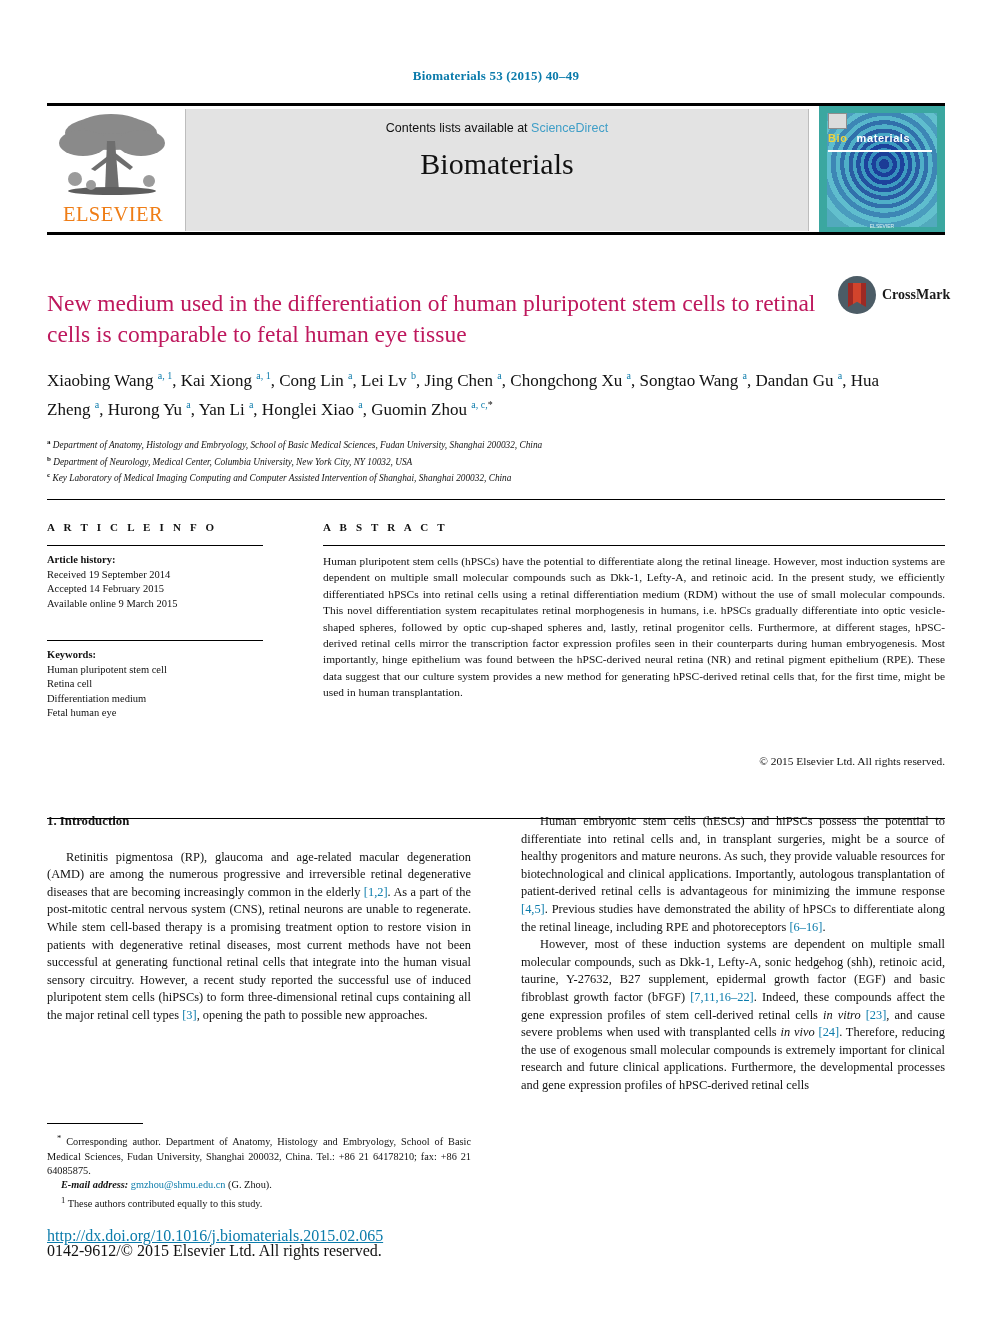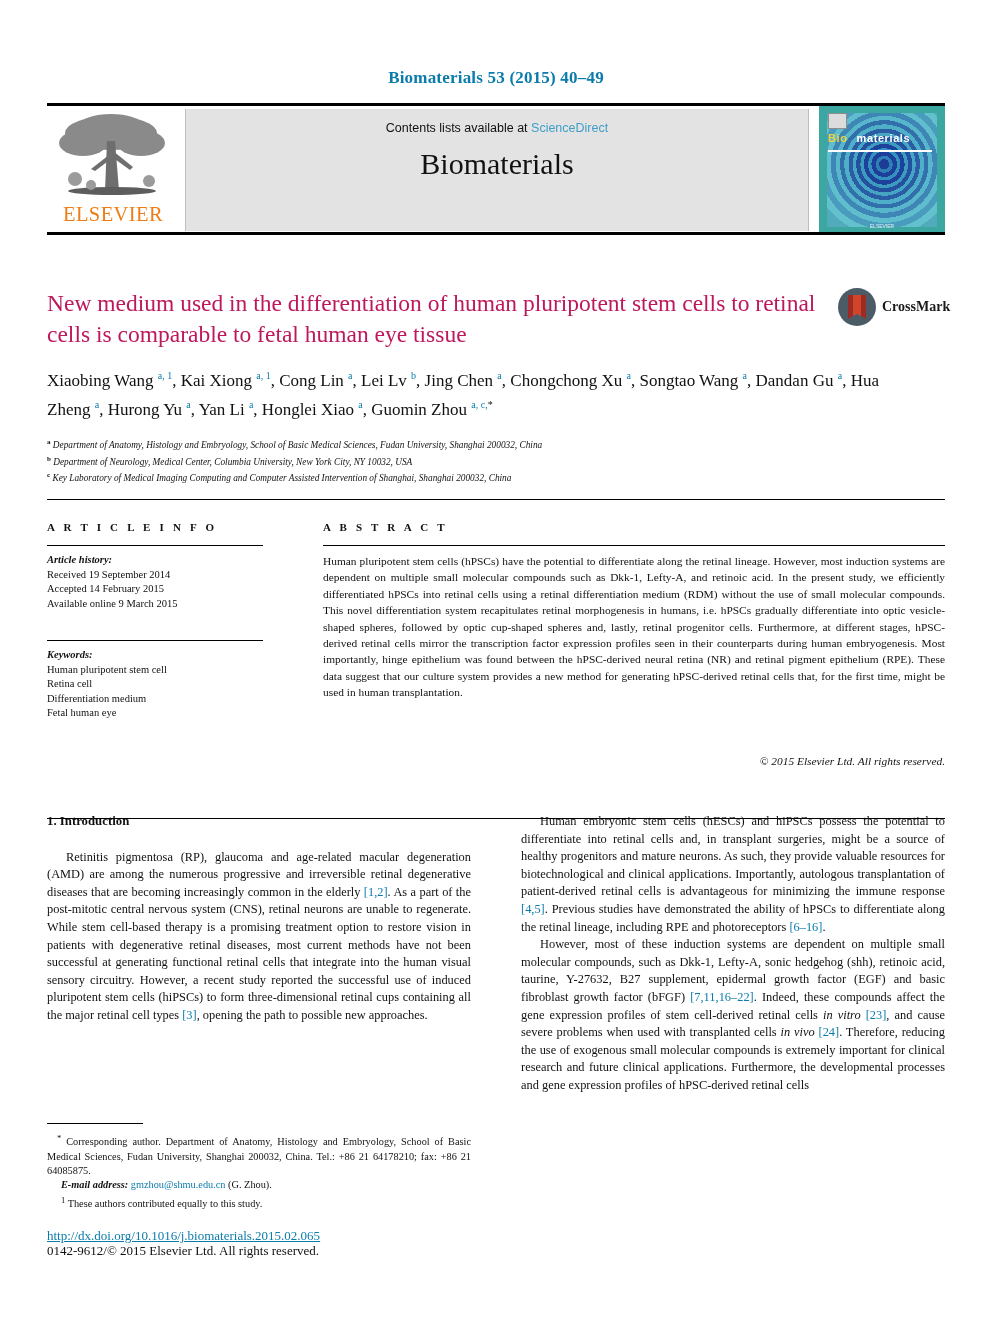--- a/index.html
+++ b/index.html
@@ -21,21 +21,21 @@
     width: 992px;
     height: 1323px;
   }
 
   
   .running-head {
     position: absolute;
     left: 0; top: 68px;
     width: 992px;
     text-align: center;
-    font-size: 17px;
+    font-size: 13px;
     font-weight: bold;
     color: #0b7bab;
     letter-spacing: .2px;
   }
 
   
   .masthead {
     position: absolute;
     left: 47px; top: 103px;
     width: 898px;
@@ -178,21 +178,21 @@
     left: 47px; top: 288px;
     width: 780px;
     font-family: "Liberation Serif", serif;
     font-size: 23.5px;
     line-height: 31px;
     color: #be185d;
   }
 
   .crossmark {
     position: absolute;
-    left: 838px; top: 288px;
+    left: 838px; top: 276px;
     width: 110px; height: 40px;
   }
   .crossmark-disc {
     position: absolute;
     left: 0; top: 0;
     width: 38px; height: 38px;
     border-radius: 50%;
     background: #4c5c66;
   }
   .crossmark-book {
@@ -272,21 +272,20 @@
     left: 47px;
     width: 240px;
     font-family: "Liberation Serif", serif;
     font-size: 10.5px;
     line-height: 14.5px;
     color: #111;
   }
   .info-history { top: 553px; }
   .info-keywords { top: 648px; }
   .info-block .lbl {
-    font-style: italic;
     font-weight: bold;
   }
 
   .abstract {
     position: absolute;
     left: 323px; top: 553px;
     width: 622px;
     font-family: "Liberation Serif", serif;
     font-size: 11.4px;
     line-height: 16.4px;
@@ -294,21 +293,20 @@
     text-align: justify;
   }
   .copyright {
     position: absolute;
     left: 323px; top: 755px;
     width: 622px;
     text-align: right;
     font-family: "Liberation Serif", serif;
     font-size: 11.4px;
     color: #111;
-    font-style: italic;
   }
 
   
   .col {
     position: absolute;
     top: 813px;
     width: 424px;
     font-family: "Liberation Serif", serif;
     font-size: 12.4px;
     line-height: 17.6px;
@@ -352,21 +350,21 @@
   .fn-email { text-indent: 14px; }
   .fn-equal { text-indent: 14px; }
   .fn-email .lbl { font-style: italic; font-weight: bold; }
   .link { color: #0b7bab; }
 
   .doi-block {
     position: absolute;
     left: 47px; top: 1229px;
     width: 424px;
     font-family: "Liberation Serif", serif;
-    font-size: 13px;
+    font-size: 16px;
     line-height: 14.5px;
     color: #111;
   }
   .doi-block .doi {
     color: #0b7bab;
     text-decoration: underline;
     display: block;
   }
 </style>
 </head>

